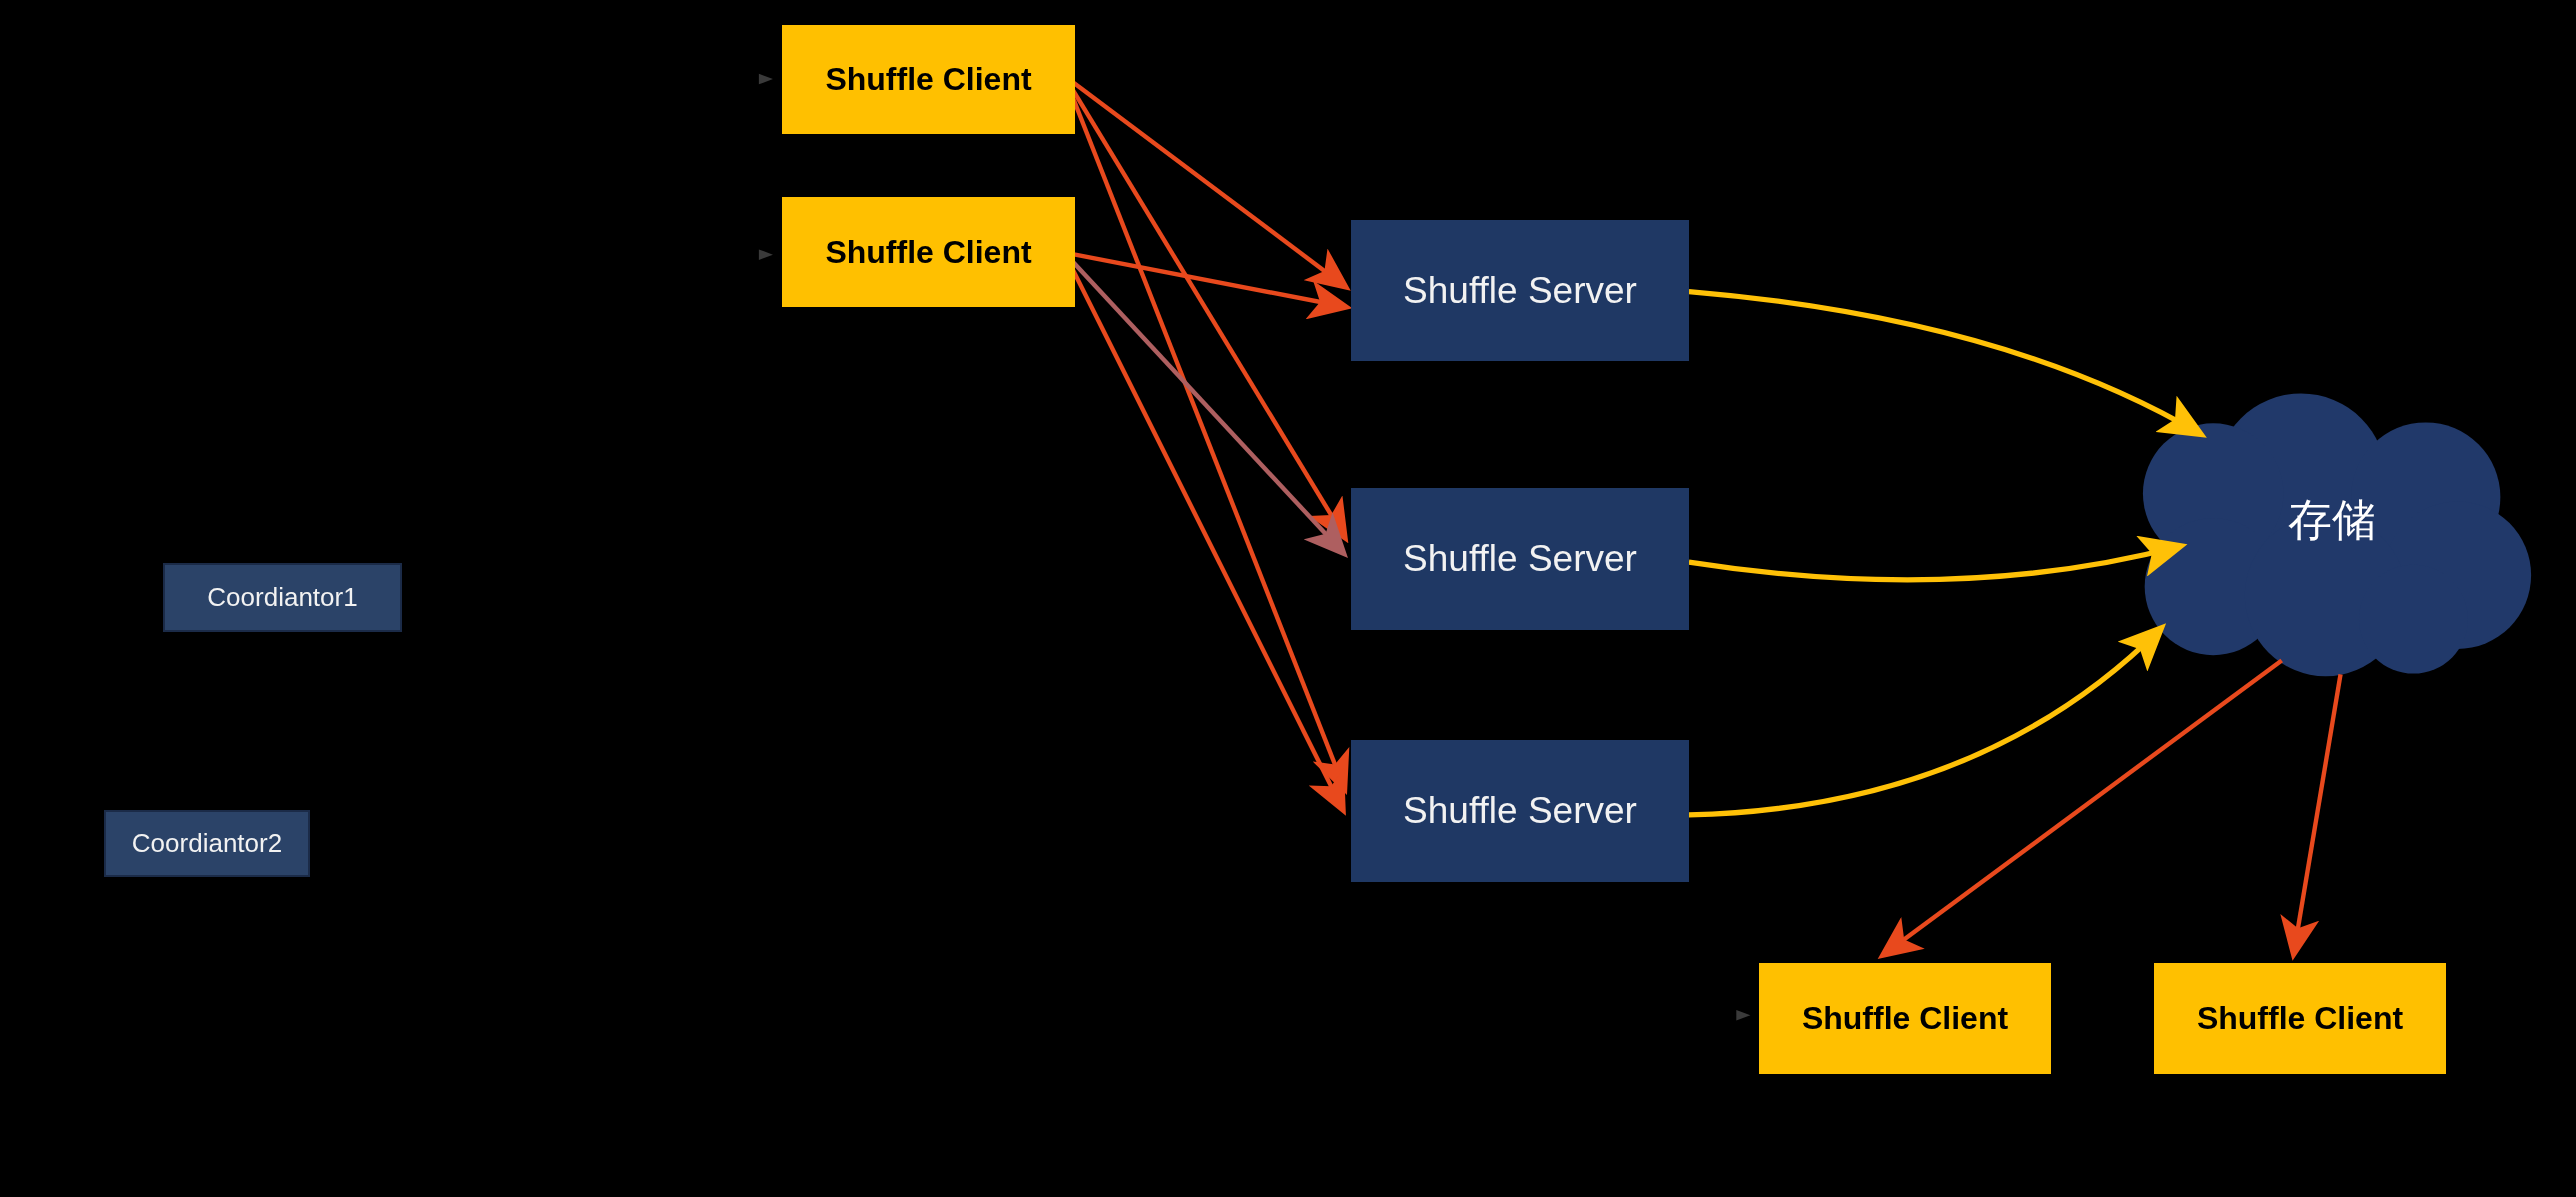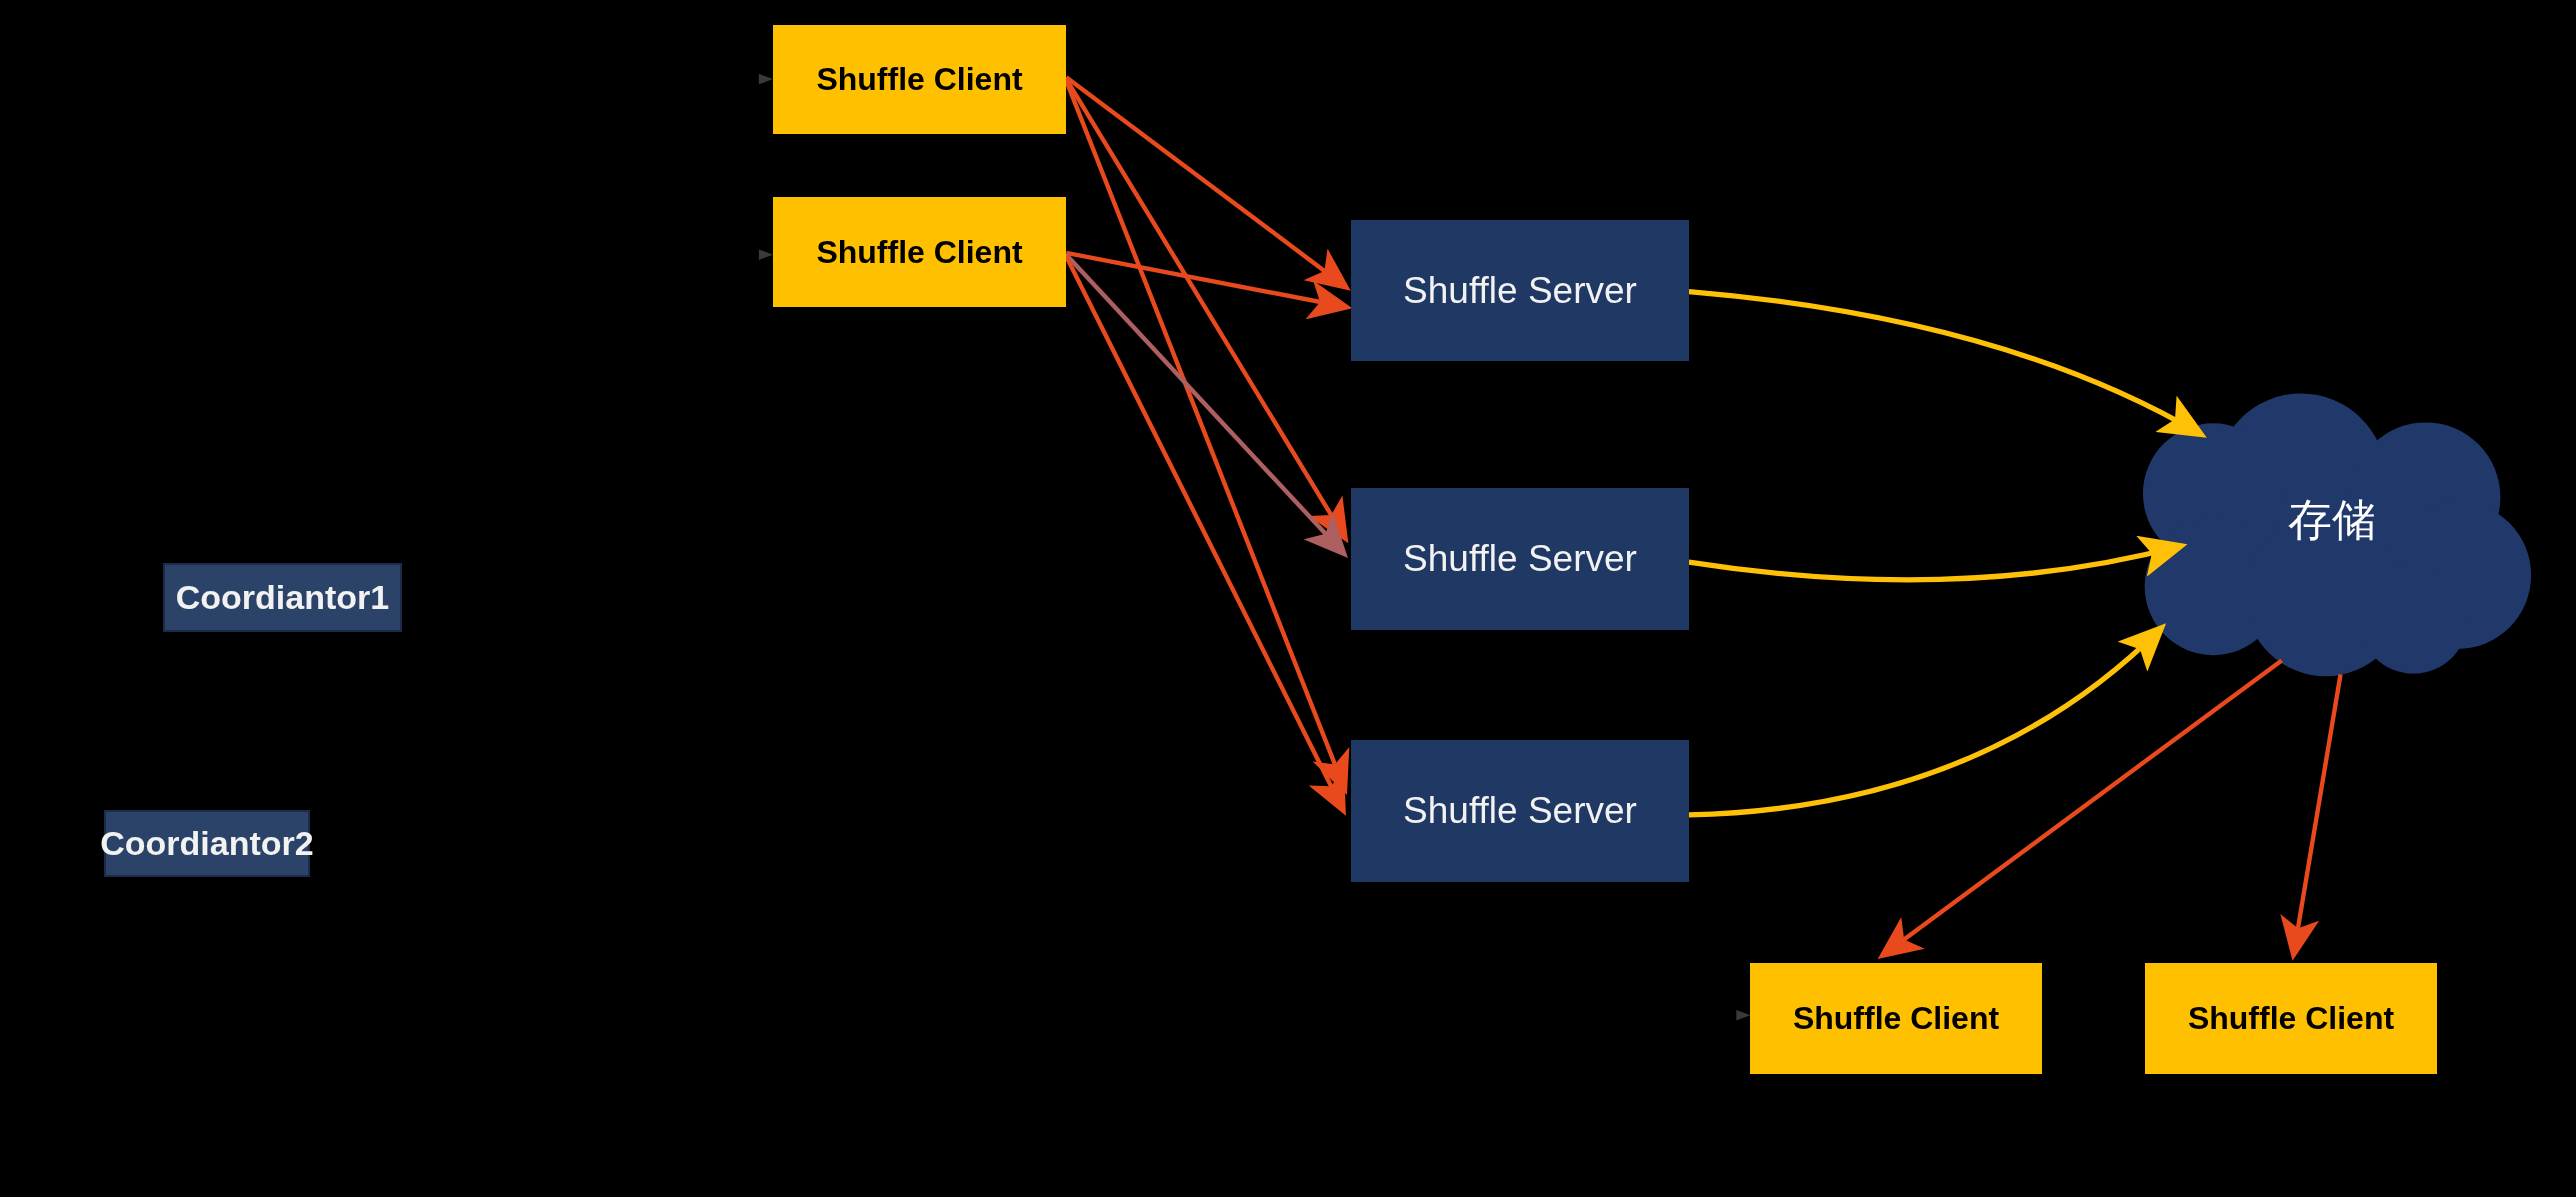--- a/index.html
+++ b/index.html
@@ -13,30 +13,30 @@
     position:relative; width:2576px; height:1197px;
     background:var(--bg); overflow:hidden;
     font-family:"Liberation Sans", sans-serif;
   }
   .node{
     position:absolute; display:flex; align-items:center; justify-content:center;
     text-align:center; box-sizing:border-box;
   }
   .client{
     background:var(--client-fill); color:var(--client-text);
-    font-weight:bold; font-size:32px;
+    font-weight:bold; font-size:32px;margin-left:9px;
   }
   .server{
     background:var(--server-fill); color:var(--server-text);
     font-weight:normal; font-size:37px;
   }
   .coordinator{
     background:var(--coordinator-fill); color:var(--server-text);
     border:2.6px solid var(--coordinator-border);
-    font-weight:bold; font-size:34px;
+    font-weight:normal; font-size:26px;
   }
   .cloud-label{
     position:absolute; color:#FFFFFF; font-size:44px; font-weight:normal;
     transform:translate(-50%,-50%); white-space:nowrap;
   }
   svg.layer{position:absolute; left:0; top:0; width:2576px; height:1197px;}
   .edge-orange{stroke:var(--arrow-orange); stroke-width:5; fill:none;}
   .edge-mauve{stroke:var(--arrow-mauve); stroke-width:5; fill:none;}
   .edge-yellow{stroke:var(--arrow-yellow); stroke-width:6; fill:none;}
   .head-orange{fill:var(--arrow-orange);}

